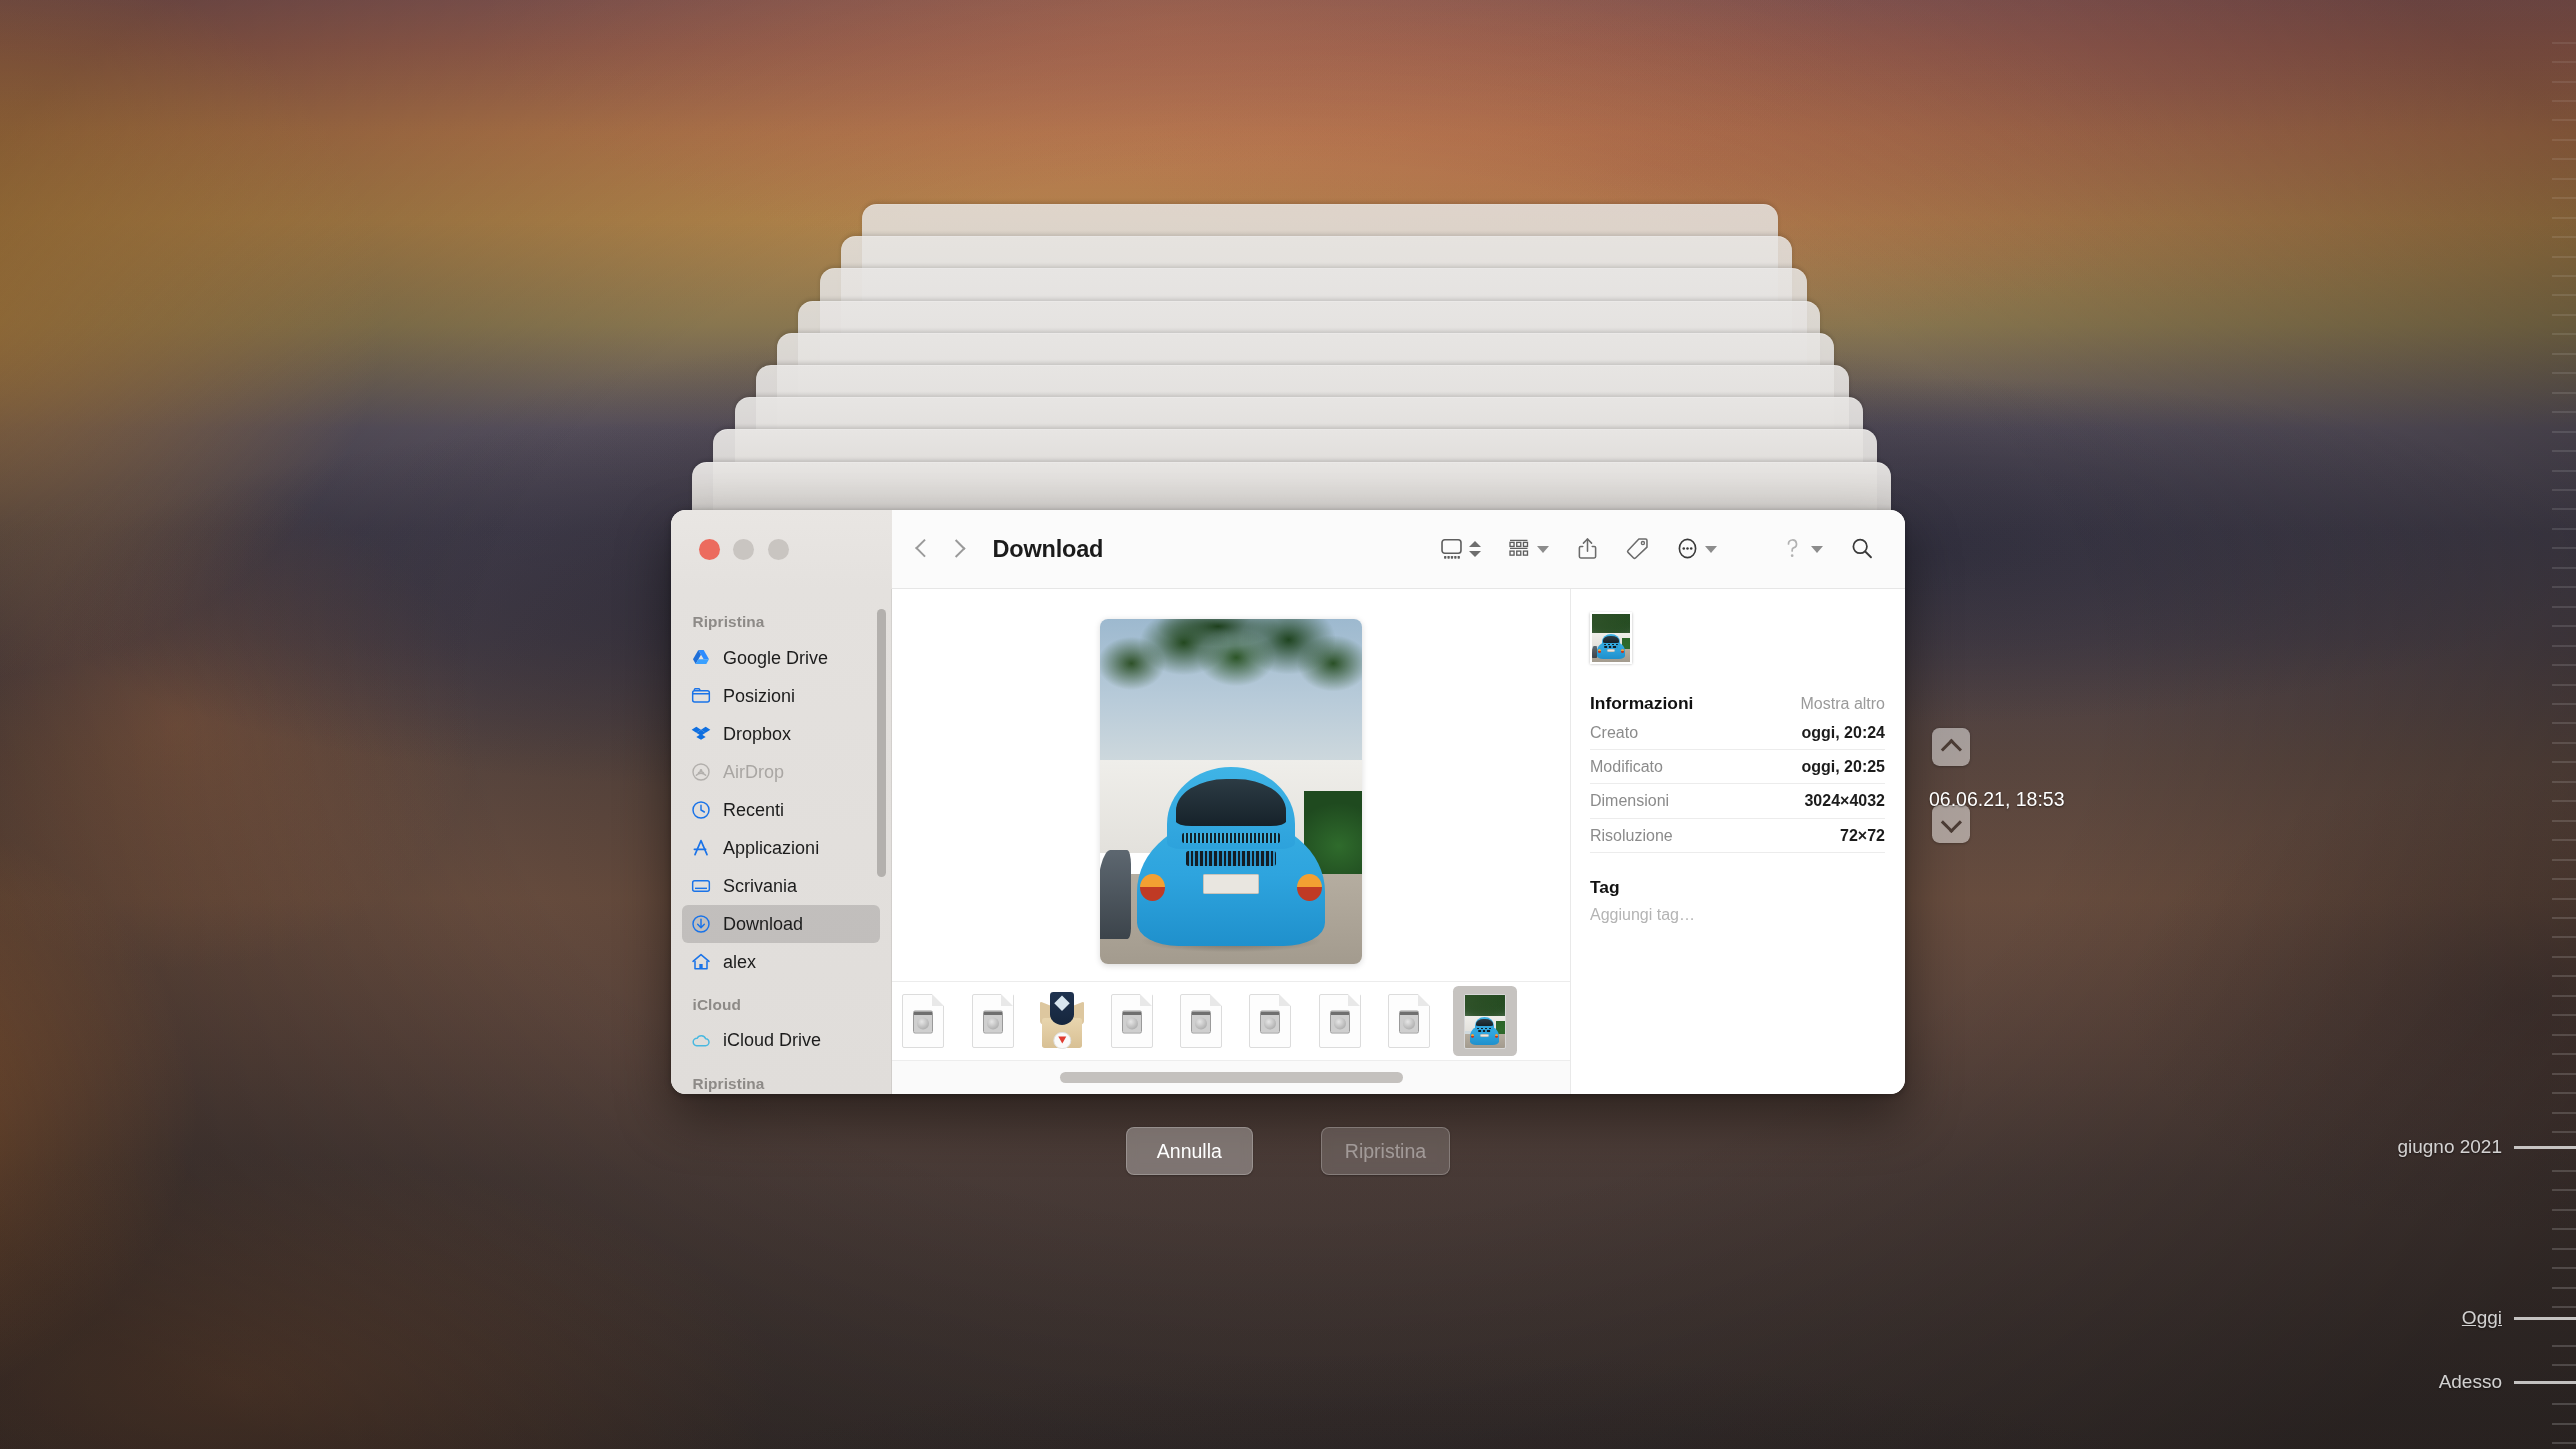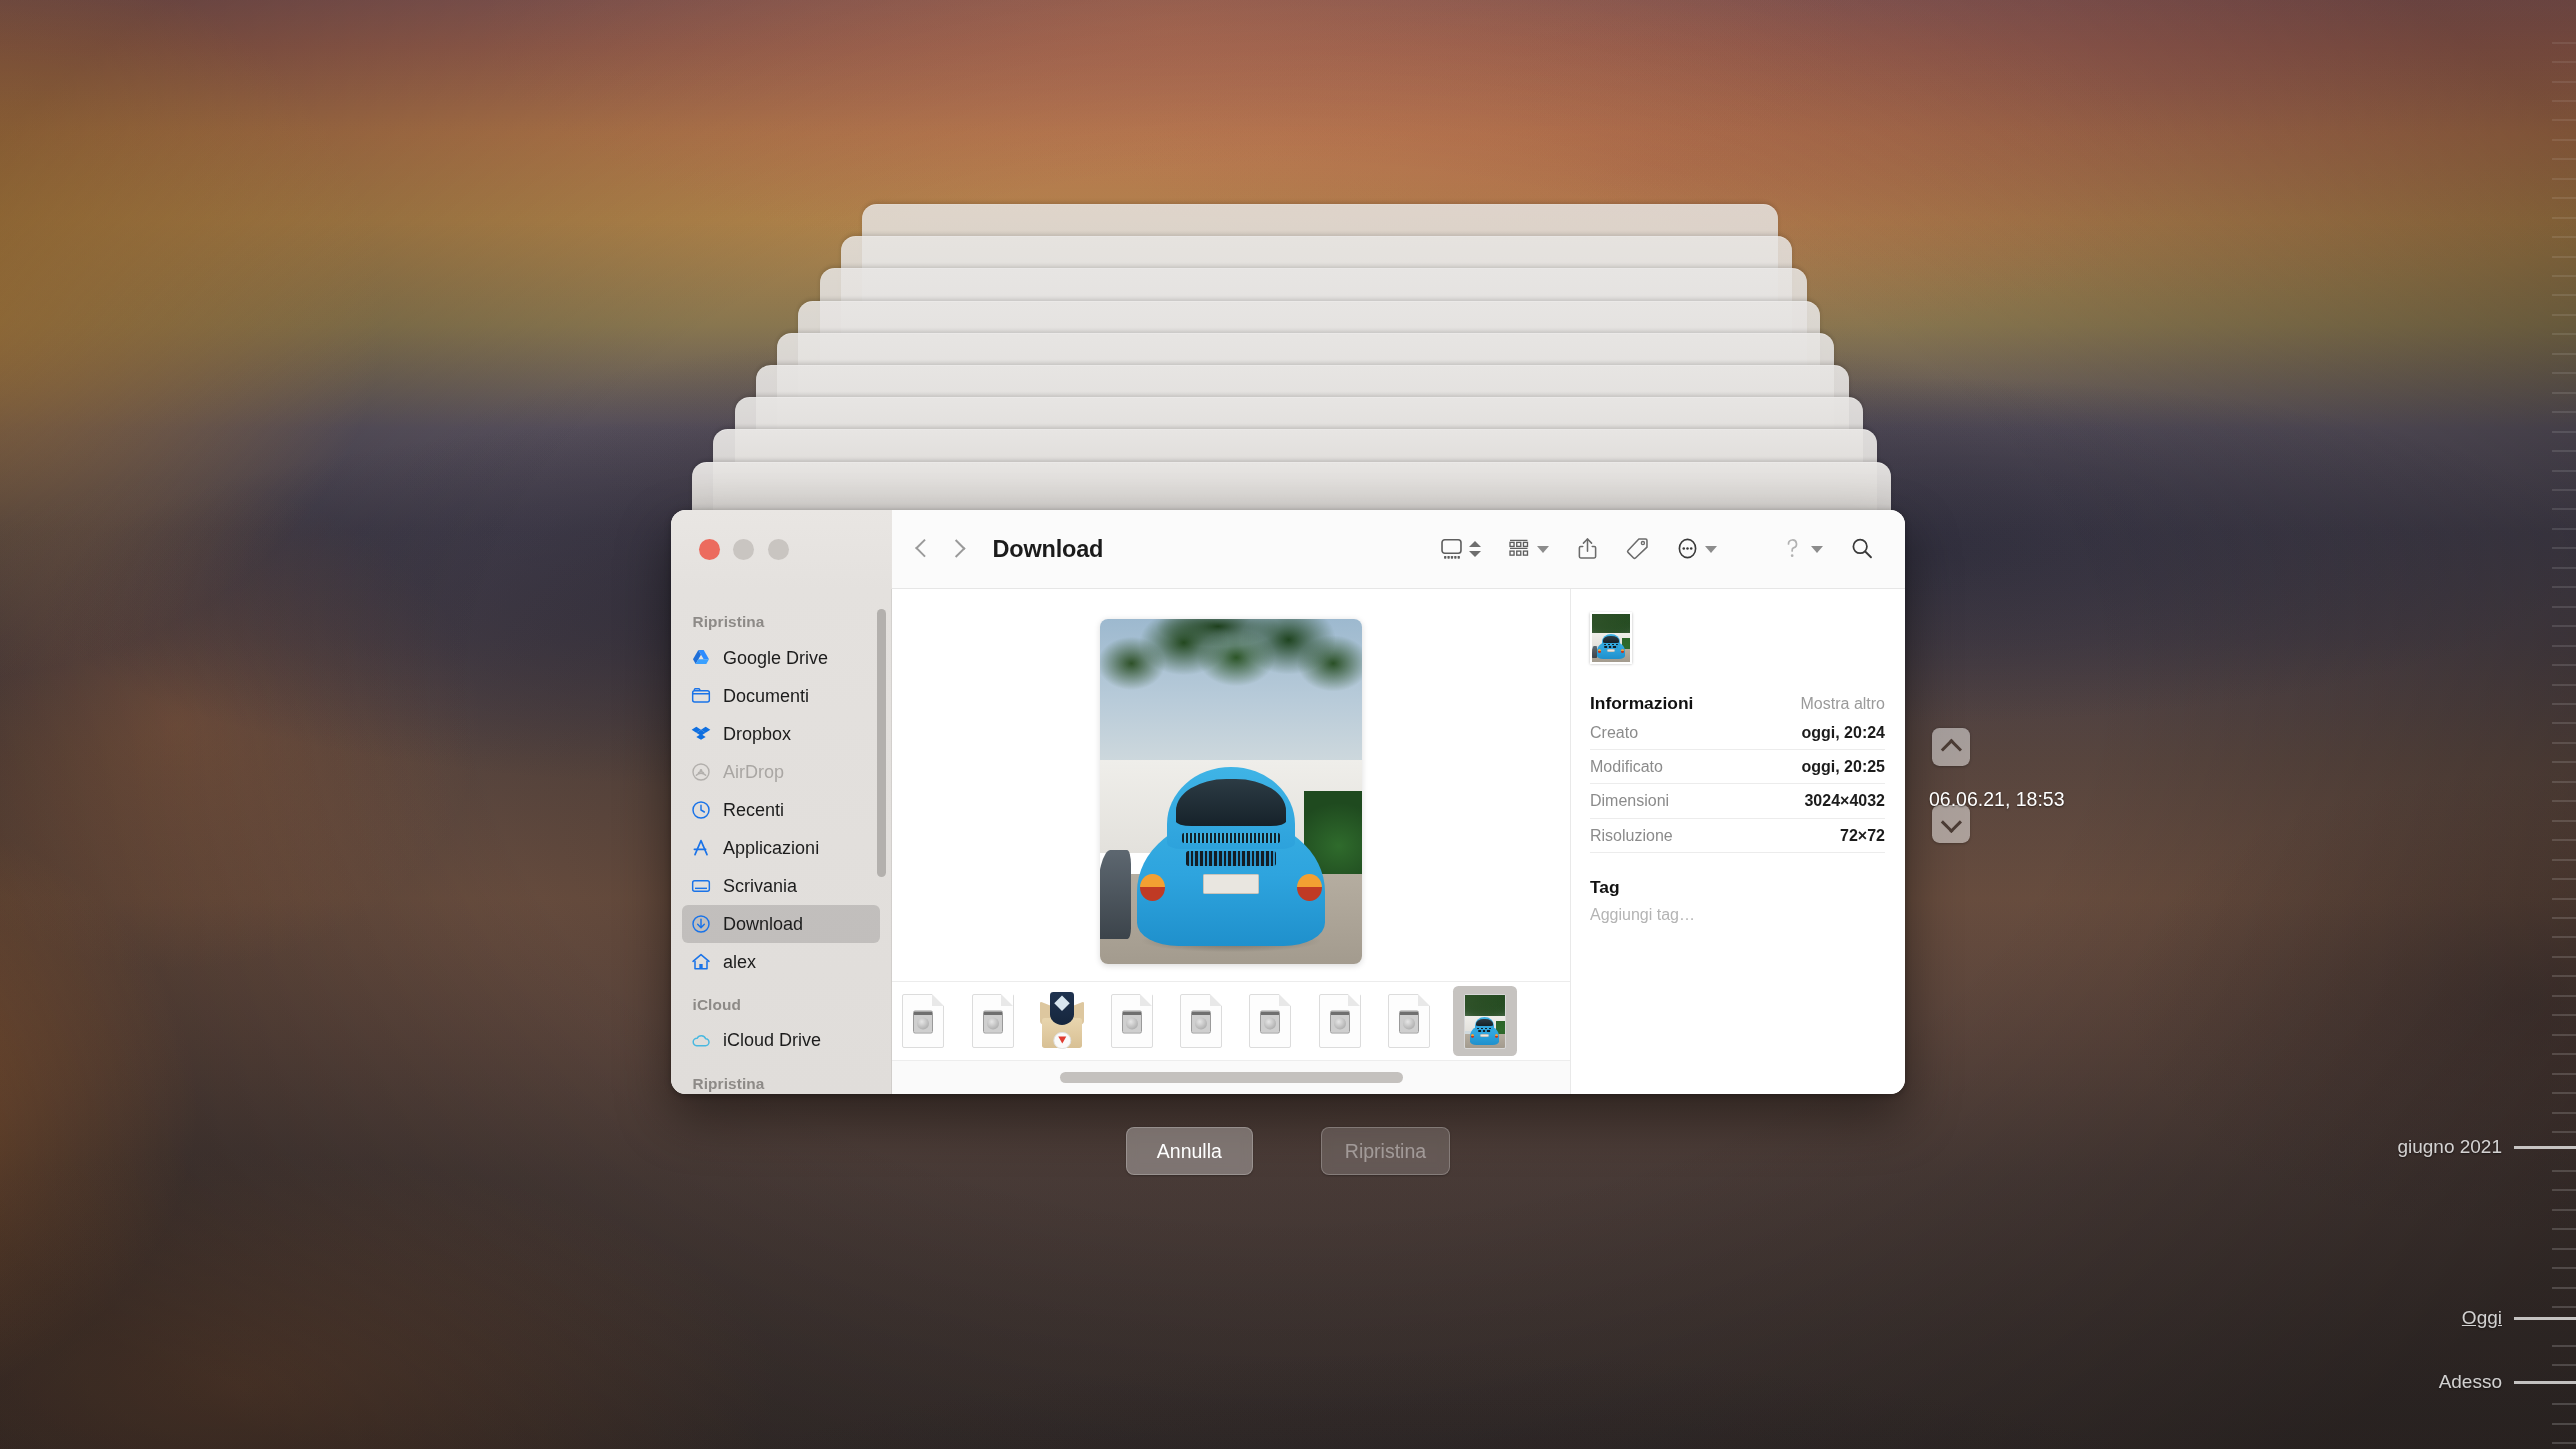--- a/index.html
+++ b/index.html
@@ -592,21 +592,21 @@
             <span>Google Drive</span>
           </div>
           <div class="sb-item">
             <span class="sb-ico">
               <svg width="20" height="20" viewBox="0 0 30 30">
                 <rect x="2.5" y="7" width="25" height="17" rx="3" fill="none" stroke="#1a73e8" stroke-width="2.2"></rect>
                 <path d="M2.5 11.5 H27.5" stroke="#1a73e8" stroke-width="2.2"></path>
                 <path d="M5 7 V5.5 a1.5 1.5 0 0 1 1.5 -1.5 H12 l2 3" fill="none" stroke="#1a73e8" stroke-width="2.2"></path>
               </svg>
             </span>
-            <span>Documenti</span>
+            <span>Posizioni</span>
           </div>
           <div class="sb-item">
             <span class="sb-ico">
               <svg width="20" height="20" viewBox="0 0 30 30">
                 <g fill="#0f6fe0">
                   <path d="M8 4 L15 8.6 L8 13.2 L1 8.6 Z"></path>
                   <path d="M22 4 L29 8.6 L22 13.2 L15 8.6 Z"></path>
                   <path d="M8 13.2 L15 8.6 L22 13.2 L15 17.8 Z"></path>
                   <path d="M15 19.6 L22 15 L29 19.6 L22 24.2 Z" opacity="0"></path>
                   <path d="M8 19.4 L15 15 L22 19.4 L15 23.8 Z"></path>

